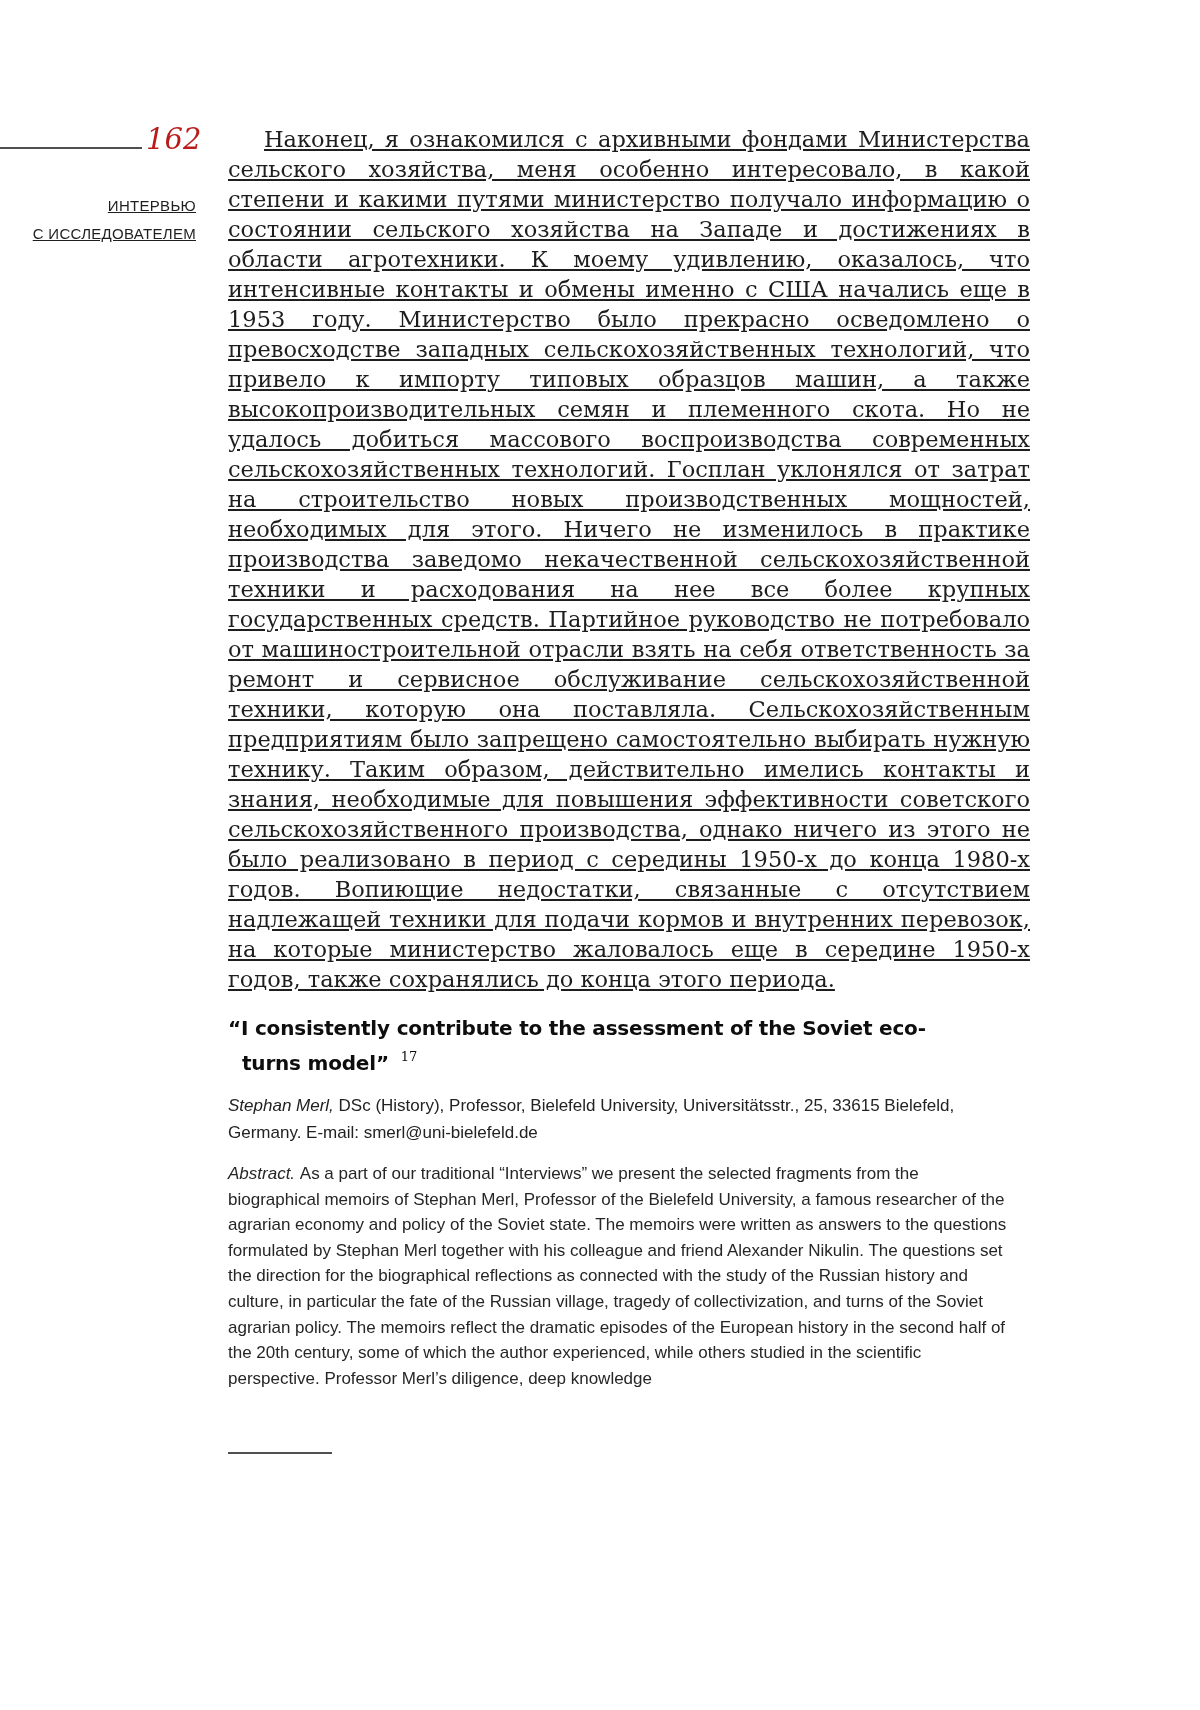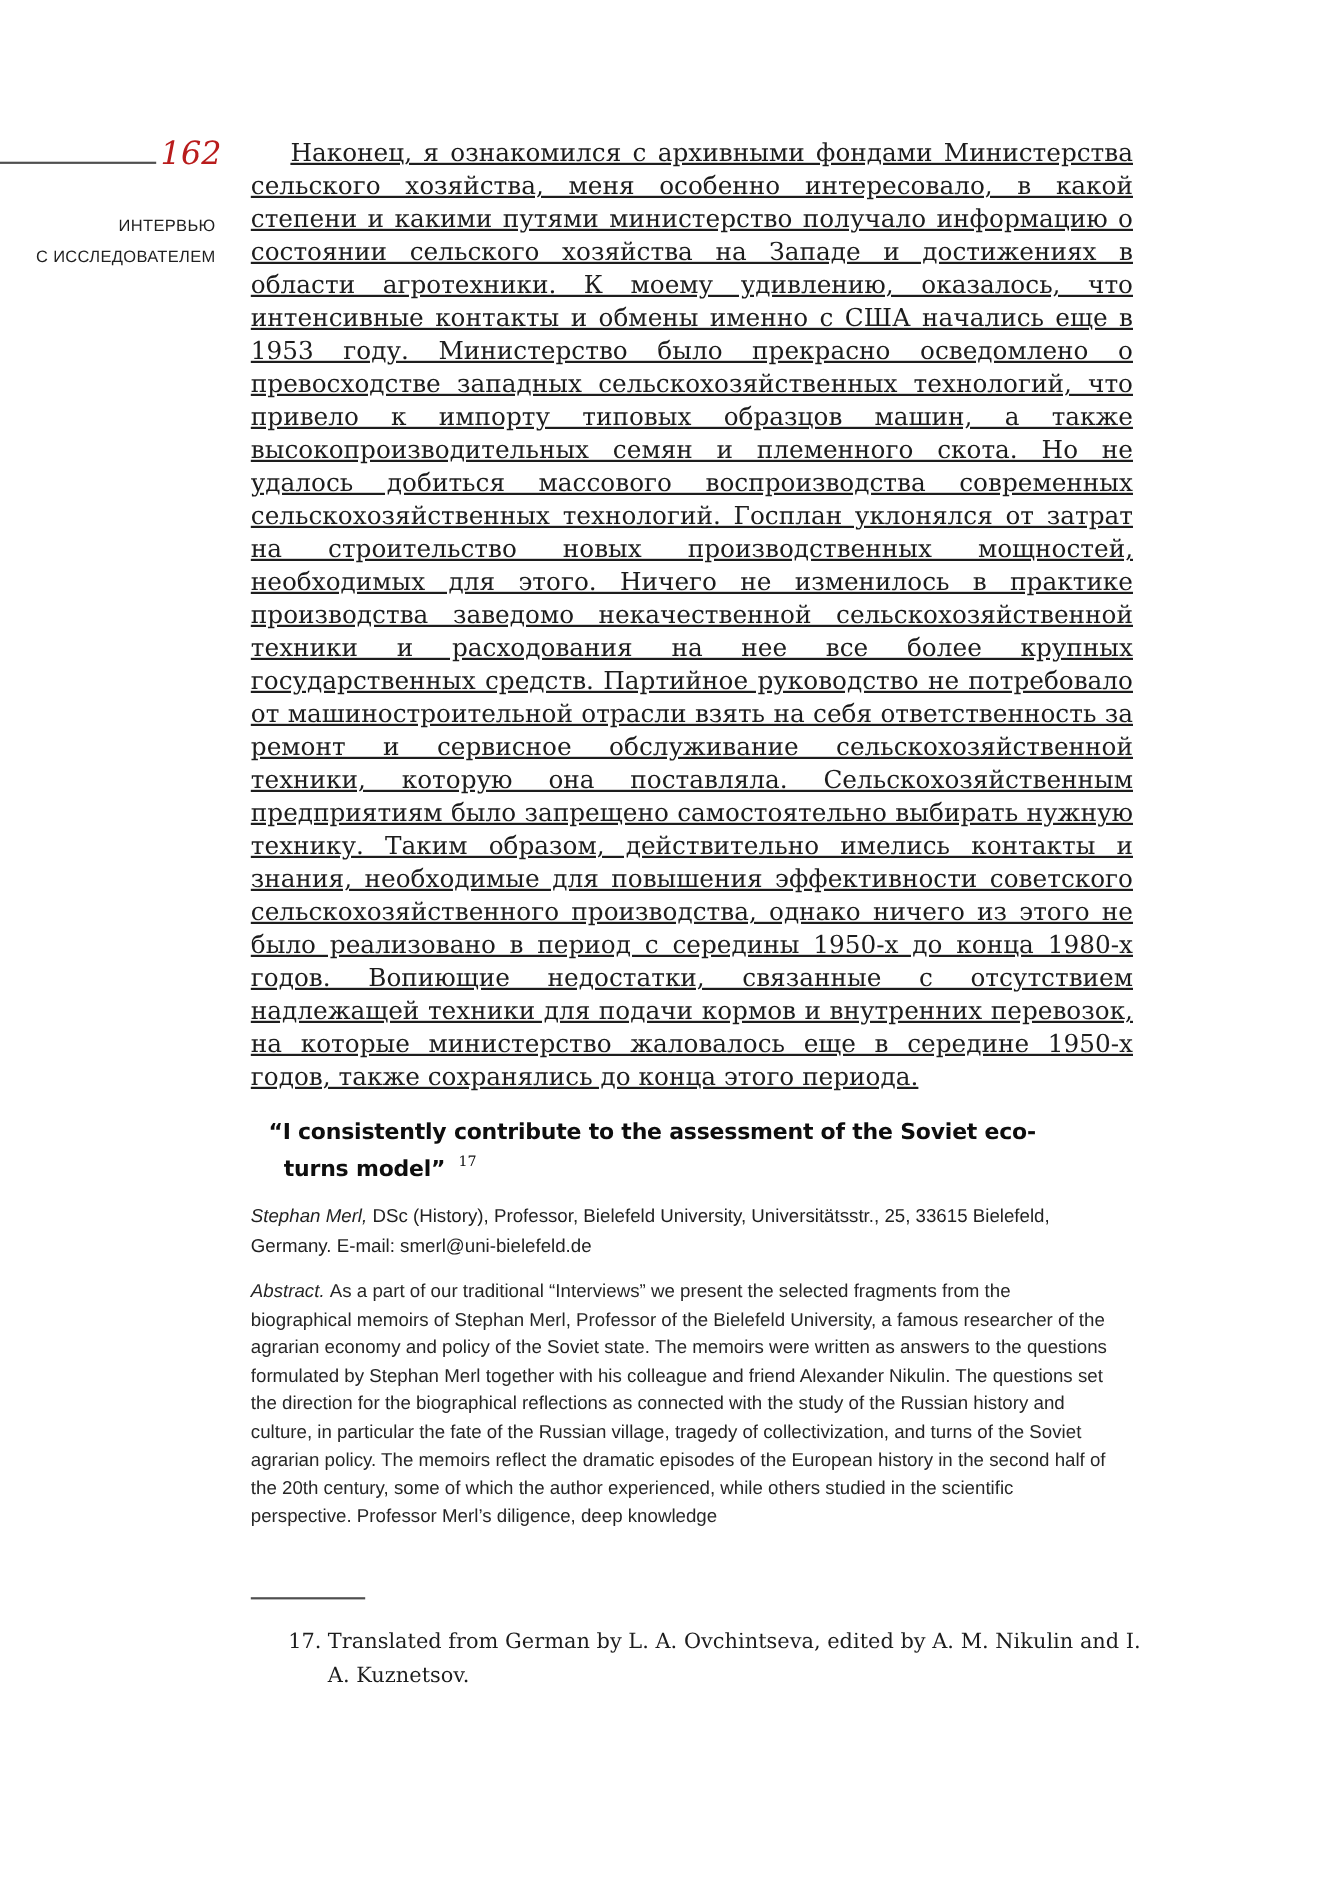--- a/index.html
+++ b/index.html
@@ -32,40 +32,41 @@
     position: absolute;
     left: 0; top: 192px;
     width: 196px;
     text-align: right;
     font-family: "Liberation Sans", sans-serif;
     font-size: 15px;
     line-height: 28px;
     letter-spacing: 0.3px;
     color: #1f1f1f;
     white-space: nowrap;
+    text-decoration: underline;
   }
   
   .body-text {
     position: absolute;
     left: 228px; top: 124px;
     width: 802px;
     font-family: "DejaVu Serif", serif;
     font-size: 22.5px;
     line-height: 30px;
     text-align: justify;
     text-indent: 36px;
     color: #1d1d1d;
     hyphens: auto;
     text-decoration: underline;
     -webkit-hyphens: auto;
   }
   
   .en-heading {
     position: absolute;
-    left: 244px; top: 1014px;
+    left: 228px; top: 1014px;
     width: 800px;
     font-family: "DejaVu Sans", sans-serif;
     font-weight: bold;
     font-size: 20px;
     line-height: 29px;
     letter-spacing: -0.2px;
     color: #0e0e0e;
   }
   .en-heading .line2 { padding-left: 14px; }
   .en-heading sup {
@@ -153,19 +154,15 @@
   <div class="author-line" lang="en">
     <span class="author-name">Stephan Merl, </span><span>DSc (History), Professor, Bielefeld University, Universitätsstr., 25, 33615 Bielefeld, Germany. E-mail: smerl@uni-bielefeld.de</span>
   </div>
 
   <div class="abstract" lang="en">
     <span class="abstract-label">Abstract. </span><span>As a part of our traditional “Interviews” we present the selected fragments from the biographical memoirs of Stephan Merl, Professor of the Bielefeld University, a famous researcher of the agrarian economy and policy of the Soviet state. The memoirs were written as answers to the questions formulated by Stephan Merl together with his colleague and friend Alexander Nikulin. The questions set the direction for the biographical reflections as connected with the study of the Russian history and culture, in particular the fate of the Russian village, tragedy of collectivization, and turns of the Soviet agrarian policy. The memoirs reflect the dramatic episodes of the European history in the second half of the 20th century, some of which the author experienced, while others studied in the scientific perspective. Professor Merl’s diligence, deep knowledge</span>
   </div>
 
   <div class="footnote-rule"></div>
 
-  <div class="footnote">
-    <span class="fn-num">17.</span>
-    <span class="fn-text">Translated from German by L. A. Ovchintseva, edited by A. M. Nikulin and I. A. Kuznetsov.</span>
-  </div>
 
 
 </div>
 
 </body></html>

